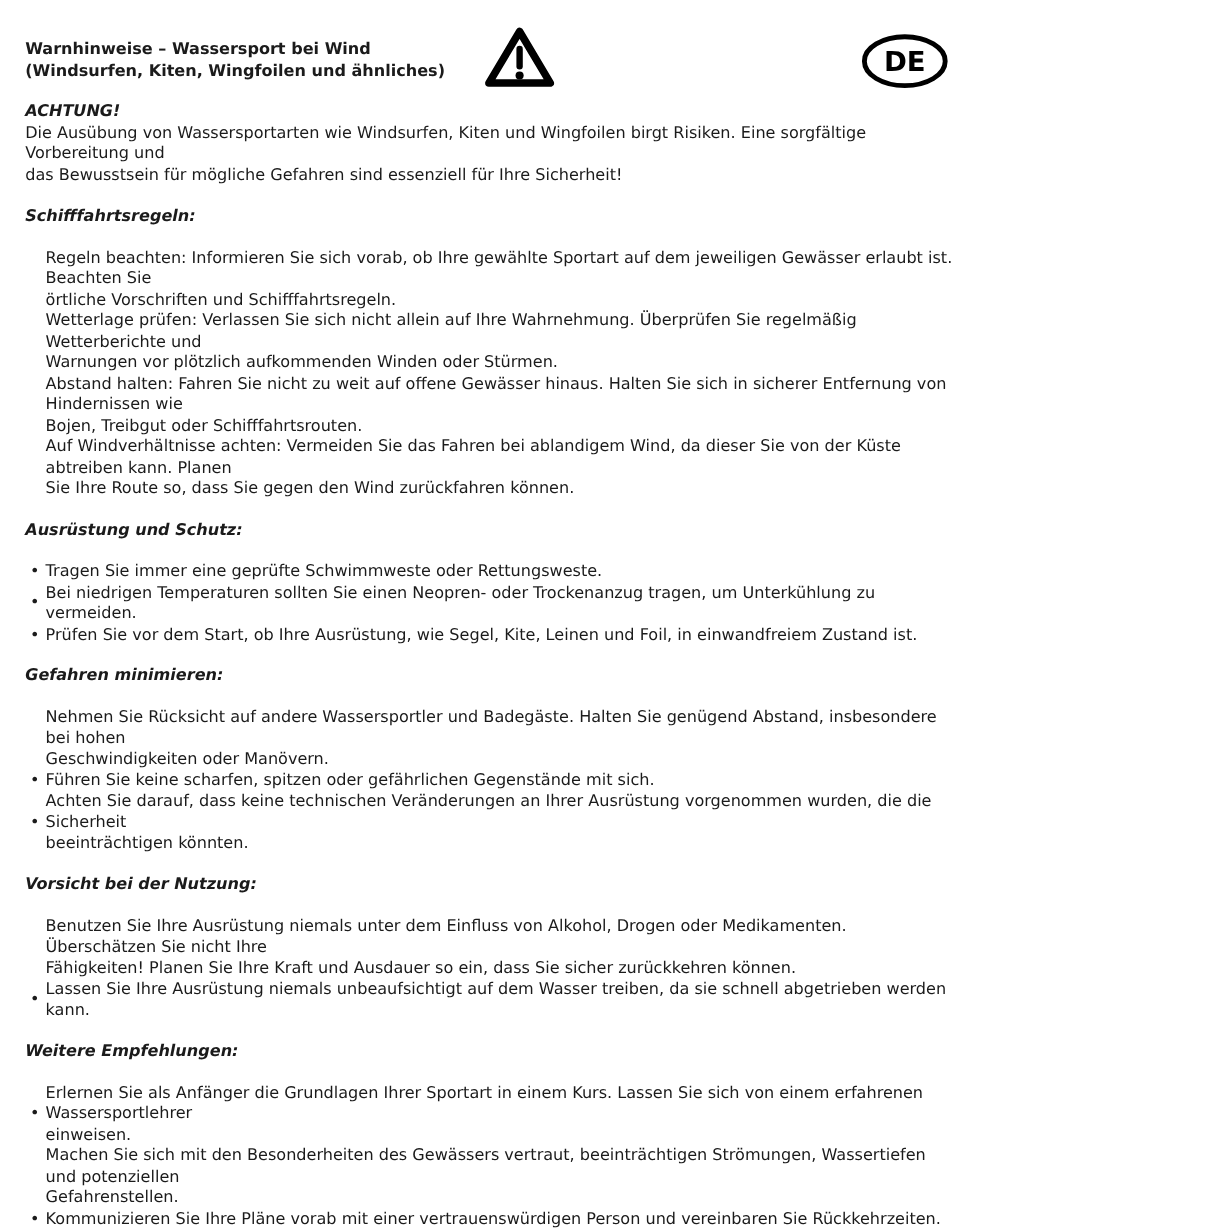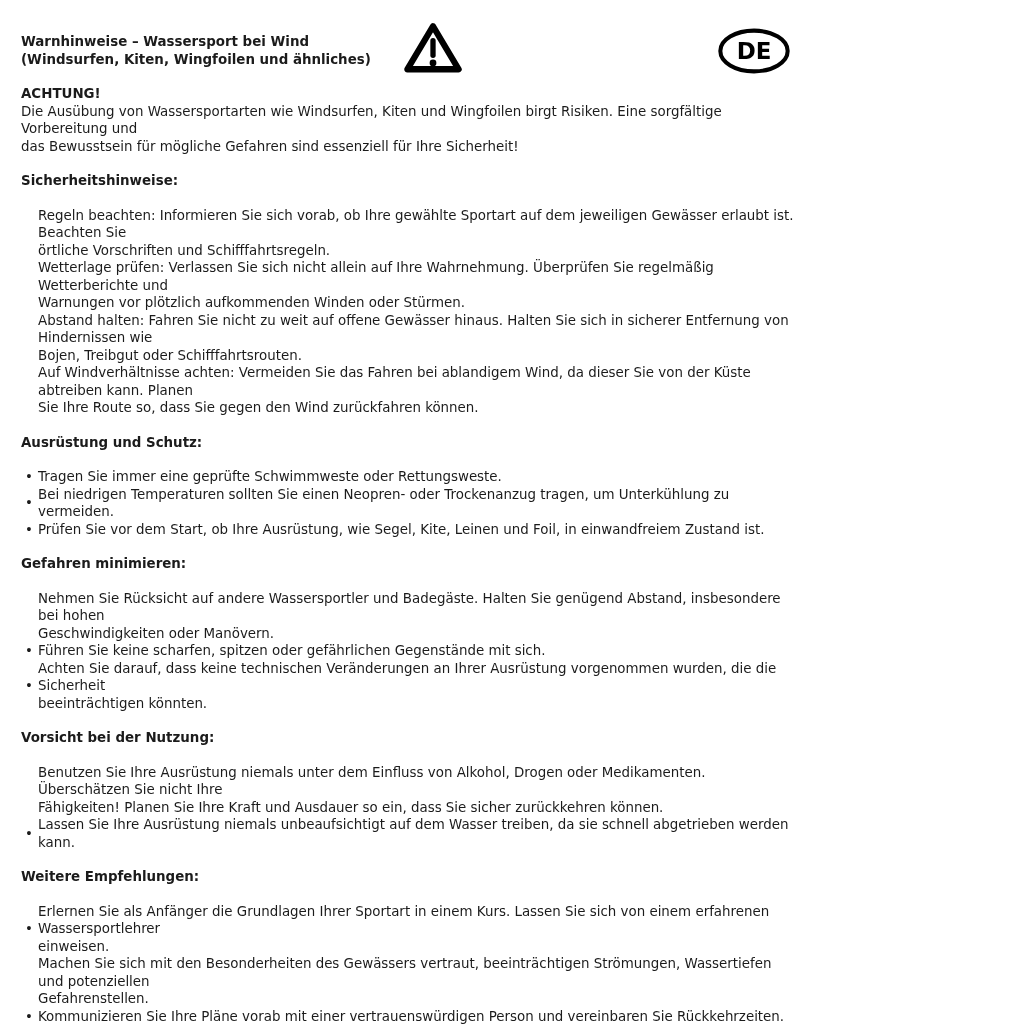--- a/index.html
+++ b/index.html
@@ -7,21 +7,21 @@
     width:1020px;height:1026px;background:#ffffff;color:#1b1b1b;
     font-family:"DejaVu Sans","Liberation Sans",sans-serif;
     font-size:13.4px;line-height:17.5px;
     -webkit-font-smoothing:antialiased;overflow:hidden;
   }
   .page{position:relative;box-sizing:border-box;width:818px;height:1026px;padding:33px 18px 0 21px;}
   .title{font-weight:bold;}
   .title div{margin:0;}
   .warn-triangle{position:absolute;left:404px;top:20px;}
   .lang-badge{position:absolute;right:27px;top:28px;}
-  .heading{font-weight:bold;font-size:13.4px;margin:17px 0 17px 0;}
+  .heading{font-weight:bold;font-size:13.4px;margin:17px 0 17px 0;font-style:italic;}
   .heading.lead{margin-bottom:0;}
   .para{margin:0;white-space:pre-line;}
   .items{margin:0;}
   .item{display:flex;align-items:center;}
   .marker{flex:0 0 17px;box-sizing:border-box;padding-left:4px;}
   .itext{flex:1;white-space:pre-line;}
   section{margin:0;}
 </style>
 </head>
 <body>
@@ -46,21 +46,21 @@
     </svg>
   </header>
 
   <main id="sections">
       <section>
         <h2 class="heading lead">ACHTUNG!</h2>
         <p class="para">Die Ausübung von Wassersportarten wie Windsurfen, Kiten und Wingfoilen birgt Risiken. Eine sorgfältige Vorbereitung und
 das Bewusstsein für mögliche Gefahren sind essenziell für Ihre Sicherheit!</p>
       </section>
       <section>
-        <h2 class="heading">Sicherheitshinweise:</h2>
+        <h2 class="heading">Schifffahrtsregeln:</h2>
         <div class="items">
           <div class="item">
             <span class="marker"></span>
             <span class="itext">Regeln beachten: Informieren Sie sich vorab, ob Ihre gewählte Sportart auf dem jeweiligen Gewässer erlaubt ist. Beachten Sie
 örtliche Vorschriften und Schifffahrtsregeln.</span>
           </div>
           <div class="item">
             <span class="marker"></span>
             <span class="itext">Wetterlage prüfen: Verlassen Sie sich nicht allein auf Ihre Wahrnehmung. Überprüfen Sie regelmäßig Wetterberichte und
 Warnungen vor plötzlich aufkommenden Winden oder Stürmen.</span>

